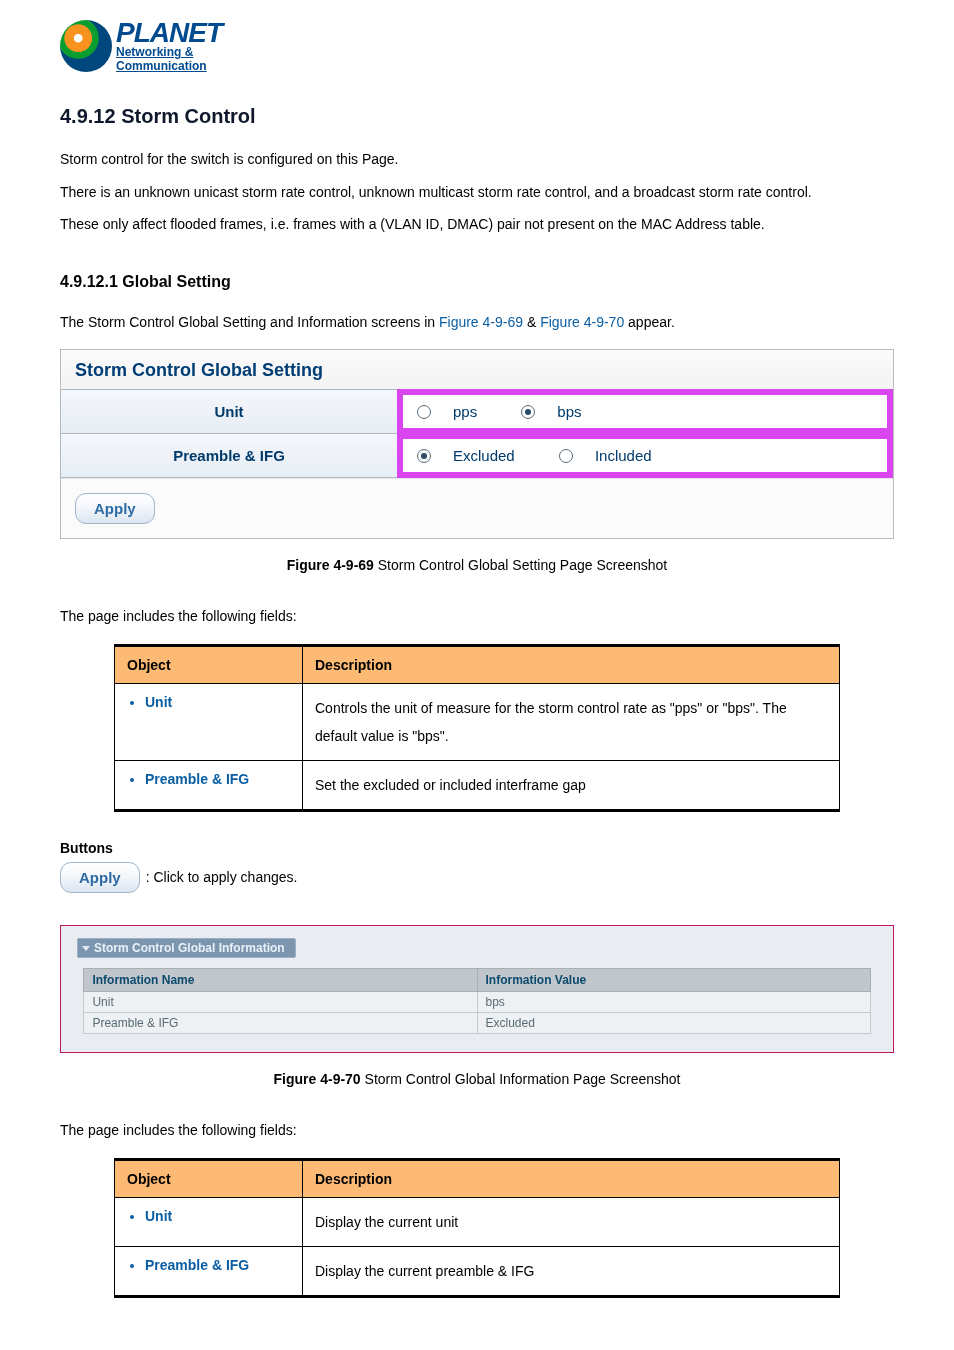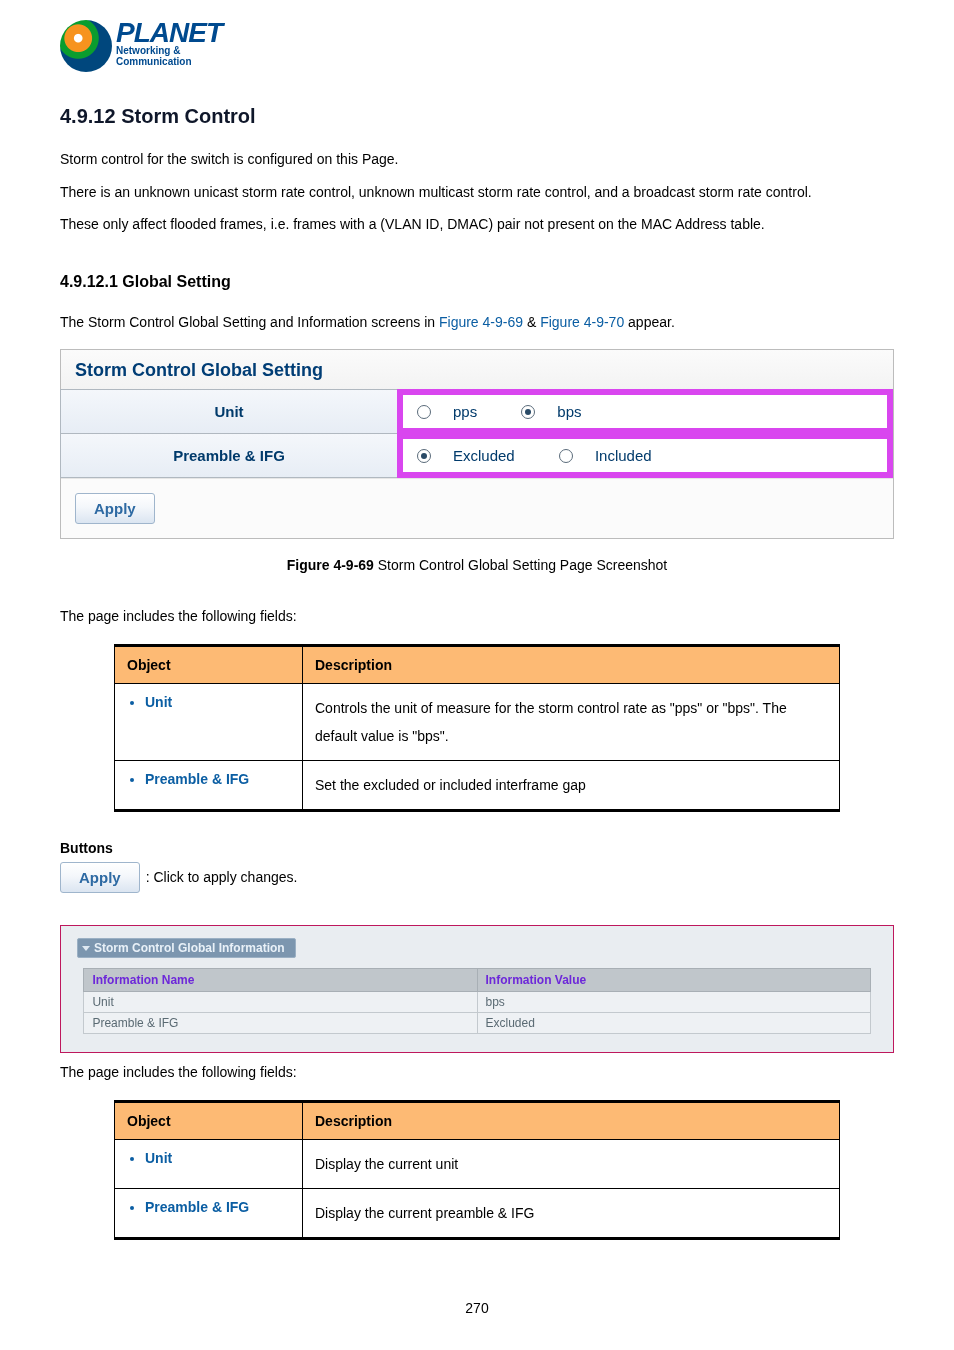--- a/index.html
+++ b/index.html
@@ -25,21 +25,21 @@
     background: radial-gradient(circle at 35% 35%, #fff 0%, #fff 8%, #f7931e 10%, #f7931e 28%, #0a9d2f 30%, #0a9d2f 42%, #00477d 44%, #00477d 100%);
     position: relative;
     flex: 0 0 52px;
   }
   .logo-text { display: flex; flex-direction: column; margin-left: 4px; }
   .logo-main {
     font-size: 28px; font-weight: 900; font-style: italic;
     color: #004a8f; letter-spacing: -1px; line-height: 0.9;
   }
   .logo-tag {
-    font-size: 10px; font-weight: bold; color: #004a8f;
+    font-size: 12px; font-weight: bold; color: #004a8f; text-decoration: underline;
   }
   h2.section {
     font-size: 20px; font-weight: bold; color: #0f172a;
     margin: 20px 0 18px 0;
   }
   h3.subsection {
     font-size: 16px; font-weight: bold; color: #000;
     margin: 35px 0 18px 0;
   }
   p.body { margin: 6px 0; line-height: 1.9; font-size: 14px; }
@@ -90,21 +90,21 @@
     background: #2a4a66;
   }
   .apply-bar { padding: 14px; background: #fbfbfb; border-top: 1px solid #e6e6e6; }
   .btn-apply {
     display: inline-block;
     padding: 6px 18px;
     font-size: 15px; font-weight: bold;
     color: #2e6aa3;
     background: linear-gradient(#ffffff 0%,#f4f7fb 45%,#dbe5f1 100%);
     border: 1px solid #9fb5cc;
-    border-radius: 3px;
+    border-radius: 11px;
     cursor: pointer;
   }
   .fig-caption {
     text-align: center; font-size: 14px;
     margin: 18px 0 30px 0;
   }
   .fig-caption b { font-weight: bold; }
 
   table.desc {
     width: 726px;
@@ -158,21 +158,21 @@
     margin-right: 4px; vertical-align: middle;
   }
   table.info {
     width: 96%;
     margin: 0 auto;
     border-collapse: collapse;
     font-size: 12px;
   }
   table.info th {
     background: #c0c6cb;
-    color: #6d28d9;
+    color: #0c4a6e;
     text-align: left;
     padding: 4px 8px;
     border: 1px solid #a8afb5;
     font-weight: bold;
   }
   table.info td {
     background: #eef1f4;
     color: #5a6a73;
     padding: 3px 8px;
     border: 1px solid #c3c9ce;
@@ -306,20 +306,23 @@
           <td>bps</td>
         </tr>
         <tr>
           <td>Preamble &amp; IFG</td>
           <td>Excluded</td>
         </tr>
       </tbody>
     </table>
   </div>
 
+  <p class="fig-caption">
+    <b>Figure 4-9-70</b><span> Storm Control Global Information Page Screenshot</span>
+  </p>
 
   <p class="body">The page includes the following fields:</p>
 
   <table class="desc">
     <thead>
       <tr>
         <th class="obj-col">Object</th>
         <th>Description</th>
       </tr>
     </thead>

